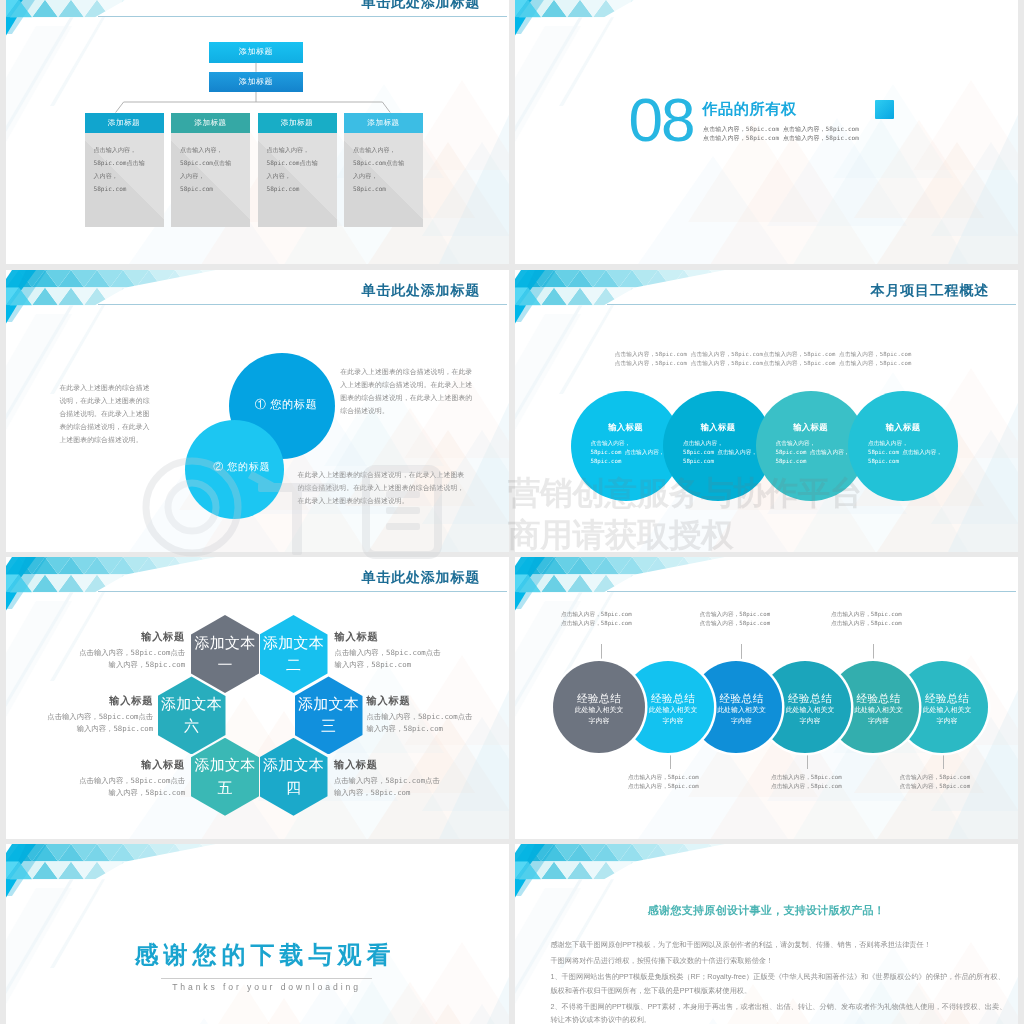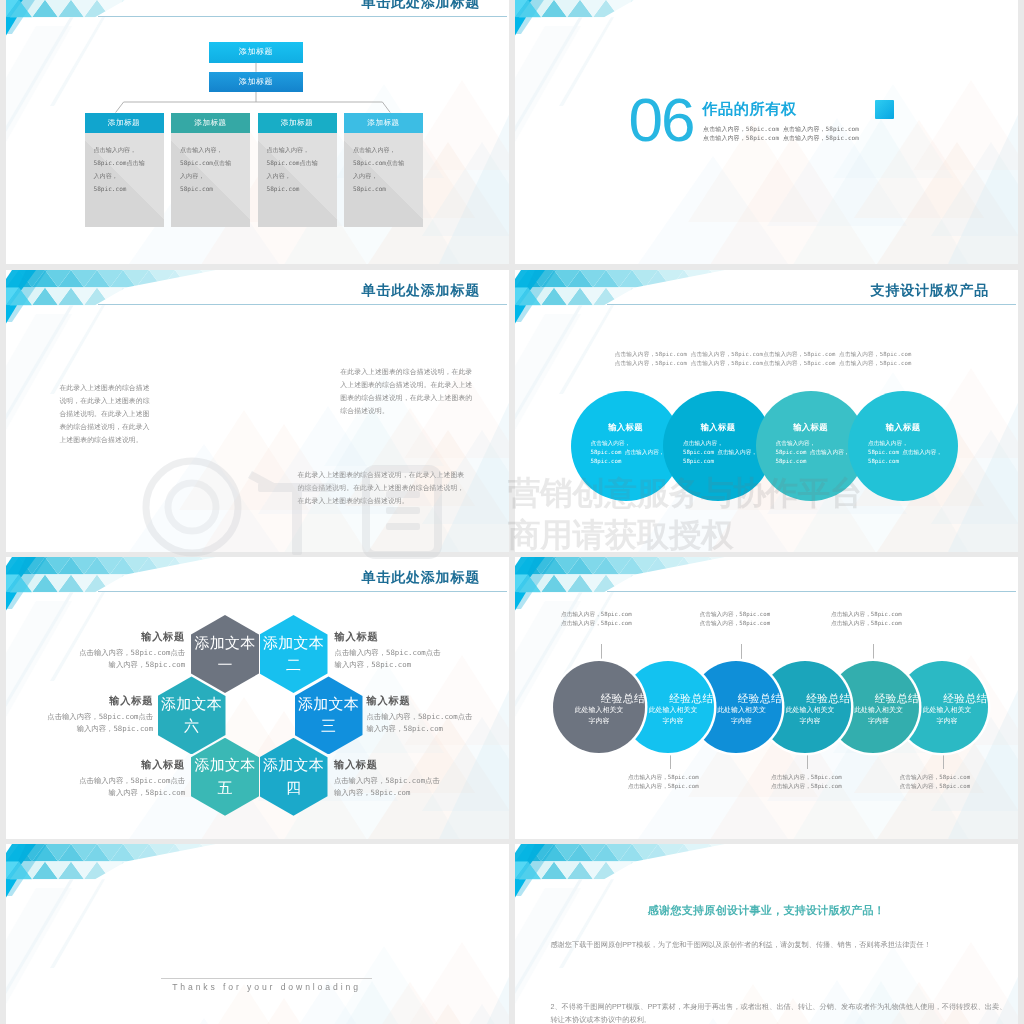--- a/index.html
+++ b/index.html
@@ -64,21 +64,21 @@
       background:#fdfdfd;
       clip-path:polygon(50% 0,100% 25%,100% 75%,50% 100%,0 75%,0 25%);z-index:-1;}
   .hx-c i b{font-weight:normal;display:block;}
   .hl{position:absolute;width:106px;}
   .hl .t{font-size:10.2px;font-weight:bold;color:#5c5c5c;letter-spacing:.8px;}
   .hl .b{font-size:7.35px;color:#8a8a8a;line-height:1.62;margin-top:3px;white-space:nowrap;
      font-family:"DejaVu Sans Mono",monospace;}
 
   
   .tlc{position:absolute;width:92px;height:92px;border-radius:50%;box-shadow:0 0 0 2.5px #fff;}
-  .tlc .t{position:absolute;left:0;right:0;top:31px;text-align:right;color:#fff;
+  .tlc .t{position:absolute;left:0;right:0;top:31px;text-align:center;color:#fff;
      font-size:10.6px;letter-spacing:.5px;}
   .tlc .b{position:absolute;left:6px;right:6px;top:44px;text-align:center;color:#fff;
      font-size:6.9px;line-height:1.55;letter-spacing:.1px;}
   .tl-stem{position:absolute;width:1px;background:#b6b6b6;}
   .tl-note{position:absolute;color:#7d7d7d;font-size:5.7px;line-height:1.62;white-space:pre-line;font-family:"DejaVu Sans Mono",monospace;}
 
   
   .th-title{position:absolute;left:0;right:0;text-align:center;color:#1aa4cf;
      font-size:24px;font-weight:bold;letter-spacing:5px;}
   .th-rule{position:absolute;height:1px;background:#cdcdcd;}
@@ -275,21 +275,21 @@
           <polygon points="6,0 30,0 0,41 0,9" fill="#04b4e3" opacity="0.95"></polygon>
           <polygon points="20,0 41,0 6,52 0,52 0,43" fill="#00a5d8" opacity="0.30"></polygon>
           <polygon points="0,17.6 13,17.6 0,35.2" fill="#55d7f4"></polygon>
           <polygon points="13,17.6 26,35.2 0,35.2" fill="#63dbf5" opacity="0.6"></polygon>
           <polygon points="0,35.2 11,35.2 0,53.5" fill="#01b7e9"></polygon>
           <polygon points="30,44 66,44 0,160 0,96" fill="#fafcfd"></polygon>
           <polygon points="64,35.2 67.5,35.2 0,150 0,144" fill="#f1f7fa"></polygon>
           <polygon points="96,35.2 99,35.2 48,124 44,124" fill="#f4f9fb"></polygon>
         </g>
       </svg>
-      <div class="tr-num" style="left:113.5px;top:106.5px">06</div>
+      <div class="tr-num" style="left:113.5px;top:106.5px">08</div>
       <div class="tr-title" style="left:187.2px;top:116.6px">作品的所有权</div>
       <div class="tr-lines" style="left:188.1px;top:142.2px">
         <div>点击输入内容，58pic.com  点击输入内容，58pic.com</div>
         <div>点击输入内容，58pic.com  点击输入内容，58pic.com</div>
       </div>
       <div class="tr-sq" style="left:359.6px;top:117.8px;background:linear-gradient(135deg,#2fcdf2,#08a6e2)"></div>
     </div>
 <div class="slide s-l r2">
       <svg class="bgtri" viewBox="0 0 503 282" xmlns="http://www.w3.org/2000/svg">
         <defs>
@@ -352,20 +352,26 @@
           <polygon points="0,17.6 13,17.6 0,35.2" fill="#55d7f4"></polygon>
           <polygon points="13,17.6 26,35.2 0,35.2" fill="#63dbf5" opacity="0.6"></polygon>
           <polygon points="0,35.2 11,35.2 0,53.5" fill="#01b7e9"></polygon>
           <polygon points="30,44 66,44 0,160 0,96" fill="#fafcfd"></polygon>
           <polygon points="64,35.2 67.5,35.2 0,150 0,144" fill="#f1f7fa"></polygon>
           <polygon points="96,35.2 99,35.2 48,124 44,124" fill="#f4f9fb"></polygon>
         </g>
       </svg>
       <div class="hdr-title">单击此处添加标题</div>
       <div class="hdr-rule" style="left:92px"></div>
+      <div class="vc" style="left:222.6px;top:83.3px;width:106px;height:106px;background:#04a3e2">
+        <span style="top:44px;font-size:11.2px;padding-left:9px;letter-spacing:.6px">① 您的标题</span>
+      </div>
+      <div class="vc" style="left:179.2px;top:150.2px;width:99px;height:99px;background:#1cc6f2">
+        <span style="top:40px;font-size:10px;padding-left:14px;letter-spacing:.7px">② 您的标题</span>
+      </div>
       <div class="txt" style="left:53.4px;top:111px;width:92px;">在此录入上述图表的综合描述说明，在此录入上述图表的综合描述说明。在此录入上述图表的综合描述说明，在此录入上述图表的综合描述说明。</div>
       <div class="txt" style="left:334.3px;top:94.5px;width:134px;">在此录入上述图表的综合描述说明，在此录入上述图表的综合描述说明。在此录入上述图表的综合描述说明，在此录入上述图表的综合描述说明。</div>
       <div class="txt" style="left:291.6px;top:198.2px;width:171px;">在此录入上述图表的综合描述说明，在此录入上述图表的综合描述说明。在此录入上述图表的综合描述说明，在此录入上述图表的综合描述说明。</div>
     </div>
 <div class="slide s-r r2">
       <svg class="bgtri" viewBox="0 0 503 282" xmlns="http://www.w3.org/2000/svg">
         <defs>
           <clipPath id="slideClip">
             <rect x="0" y="0" width="503" height="282"></rect>
           </clipPath>
@@ -423,21 +429,21 @@
           <polygon points="6,0 30,0 0,41 0,9" fill="#04b4e3" opacity="0.95"></polygon>
           <polygon points="20,0 41,0 6,52 0,52 0,43" fill="#00a5d8" opacity="0.30"></polygon>
           <polygon points="0,17.6 13,17.6 0,35.2" fill="#55d7f4"></polygon>
           <polygon points="13,17.6 26,35.2 0,35.2" fill="#63dbf5" opacity="0.6"></polygon>
           <polygon points="0,35.2 11,35.2 0,53.5" fill="#01b7e9"></polygon>
           <polygon points="30,44 66,44 0,160 0,96" fill="#fafcfd"></polygon>
           <polygon points="64,35.2 67.5,35.2 0,150 0,144" fill="#f1f7fa"></polygon>
           <polygon points="96,35.2 99,35.2 48,124 44,124" fill="#f4f9fb"></polygon>
         </g>
       </svg>
-      <div class="hdr-title">支持设计版权产品</div>
+      <div class="hdr-title">本月项目工程概述</div>
       <div class="hdr-rule" style="left:92px"></div>
       <div class="txt" style="left:99.7px;top:79.6px;width:310px;text-align:left;line-height:1.58;font-size:5.65px;white-space:nowrap;font-family:'DejaVu Sans Mono',monospace">
         <div>点击输入内容，58pic.com  点击输入内容，58pic.com点击输入内容，58pic.com  点击输入内容，58pic.com</div>
         <div>点击输入内容，58pic.com  点击输入内容，58pic.com点击输入内容，58pic.com  点击输入内容，58pic.com</div>
       </div>
       <div class="fc" style="left:55.5px;top:120.5px;background:#0cc2ec">
         <div class="t">输入标题</div>
         <div class="b">
           <div>点击输入内容，</div>
           <div>58pic.com 点击输入内容，</div>
@@ -806,20 +812,21 @@
           <polygon points="6,0 30,0 0,41 0,9" fill="#04b4e3" opacity="0.95"></polygon>
           <polygon points="20,0 41,0 6,52 0,52 0,43" fill="#00a5d8" opacity="0.30"></polygon>
           <polygon points="0,17.6 13,17.6 0,35.2" fill="#55d7f4"></polygon>
           <polygon points="13,17.6 26,35.2 0,35.2" fill="#63dbf5" opacity="0.6"></polygon>
           <polygon points="0,35.2 11,35.2 0,53.5" fill="#01b7e9"></polygon>
           <polygon points="30,44 66,44 0,160 0,96" fill="#fafcfd"></polygon>
           <polygon points="64,35.2 67.5,35.2 0,150 0,144" fill="#f1f7fa"></polygon>
           <polygon points="96,35.2 99,35.2 48,124 44,124" fill="#f4f9fb"></polygon>
         </g>
       </svg>
+      <div class="th-title" style="top:95.2px;padding-left:15px">感谢您的下载与观看</div>
       <div class="th-rule" style="left:154.9px;width:211px;top:134.4px"></div>
       <div class="th-sub" style="top:138.2px;padding-left:18px">Thanks for your downloading</div>
     </div>
 <div class="slide s-r r4">
       <svg class="bgtri" viewBox="0 0 503 282" xmlns="http://www.w3.org/2000/svg">
         <defs>
           <clipPath id="slideClip">
             <rect x="0" y="0" width="503" height="282"></rect>
           </clipPath>
           <clipPath id="rowAclip">
@@ -878,20 +885,22 @@
           <polygon points="0,17.6 13,17.6 0,35.2" fill="#55d7f4"></polygon>
           <polygon points="13,17.6 26,35.2 0,35.2" fill="#63dbf5" opacity="0.6"></polygon>
           <polygon points="0,35.2 11,35.2 0,53.5" fill="#01b7e9"></polygon>
           <polygon points="30,44 66,44 0,160 0,96" fill="#fafcfd"></polygon>
           <polygon points="64,35.2 67.5,35.2 0,150 0,144" fill="#f1f7fa"></polygon>
           <polygon points="96,35.2 99,35.2 48,124 44,124" fill="#f4f9fb"></polygon>
         </g>
       </svg>
       <div class="cp-sub" style="top:58.8px">感谢您支持原创设计事业，支持设计版权产品！</div>
       <div class="cp-p" style="top:93.8px">感谢您下载千图网原创PPT模板，为了您和千图网以及原创作者的利益，请勿复制、传播、销售，否则将承担法律责任！</div>
+      <div class="cp-p" style="top:109.9px">千图网将对作品进行维权，按照传播下载次数的十倍进行索取赔偿金！</div>
+      <div class="cp-p" style="top:126.4px">1、千图网网站出售的PPT模版是免版税类（RF；Royalty-free）正版受《中华人民共和国著作法》和《世界版权公约》的保护，作品的所有权、版权和著作权归千图网所有，您下载的是PPT模版素材使用权。</div>
       <div class="cp-p" style="top:155.5px">2、不得将千图网的PPT模版、PPT素材，本身用于再出售，或者出租、出借、转让、分销、发布或者作为礼物供他人使用，不得转授权、出卖、转让本协议或本协议中的权利。</div>
     </div>
 <svg style="position:absolute;left:140px;top:455px;width:320px;height:105px;opacity:.30" viewBox="0 0 320 105">
       <g fill="none" stroke="#c9ccd1" stroke-width="7">
         <circle cx="52" cy="52" r="46"></circle>
         <path d="M52,52 m-24,0 a24,24 0 1,0 48,0 a24,24 0 1,0 -48,0" stroke="#d3d6da"></path>
       </g>
       <g fill="#c9ccd1">
         <rect x="118" y="28" width="78" height="9" rx="2"></rect>
         <rect x="152" y="28" width="10" height="72" rx="2"></rect>

